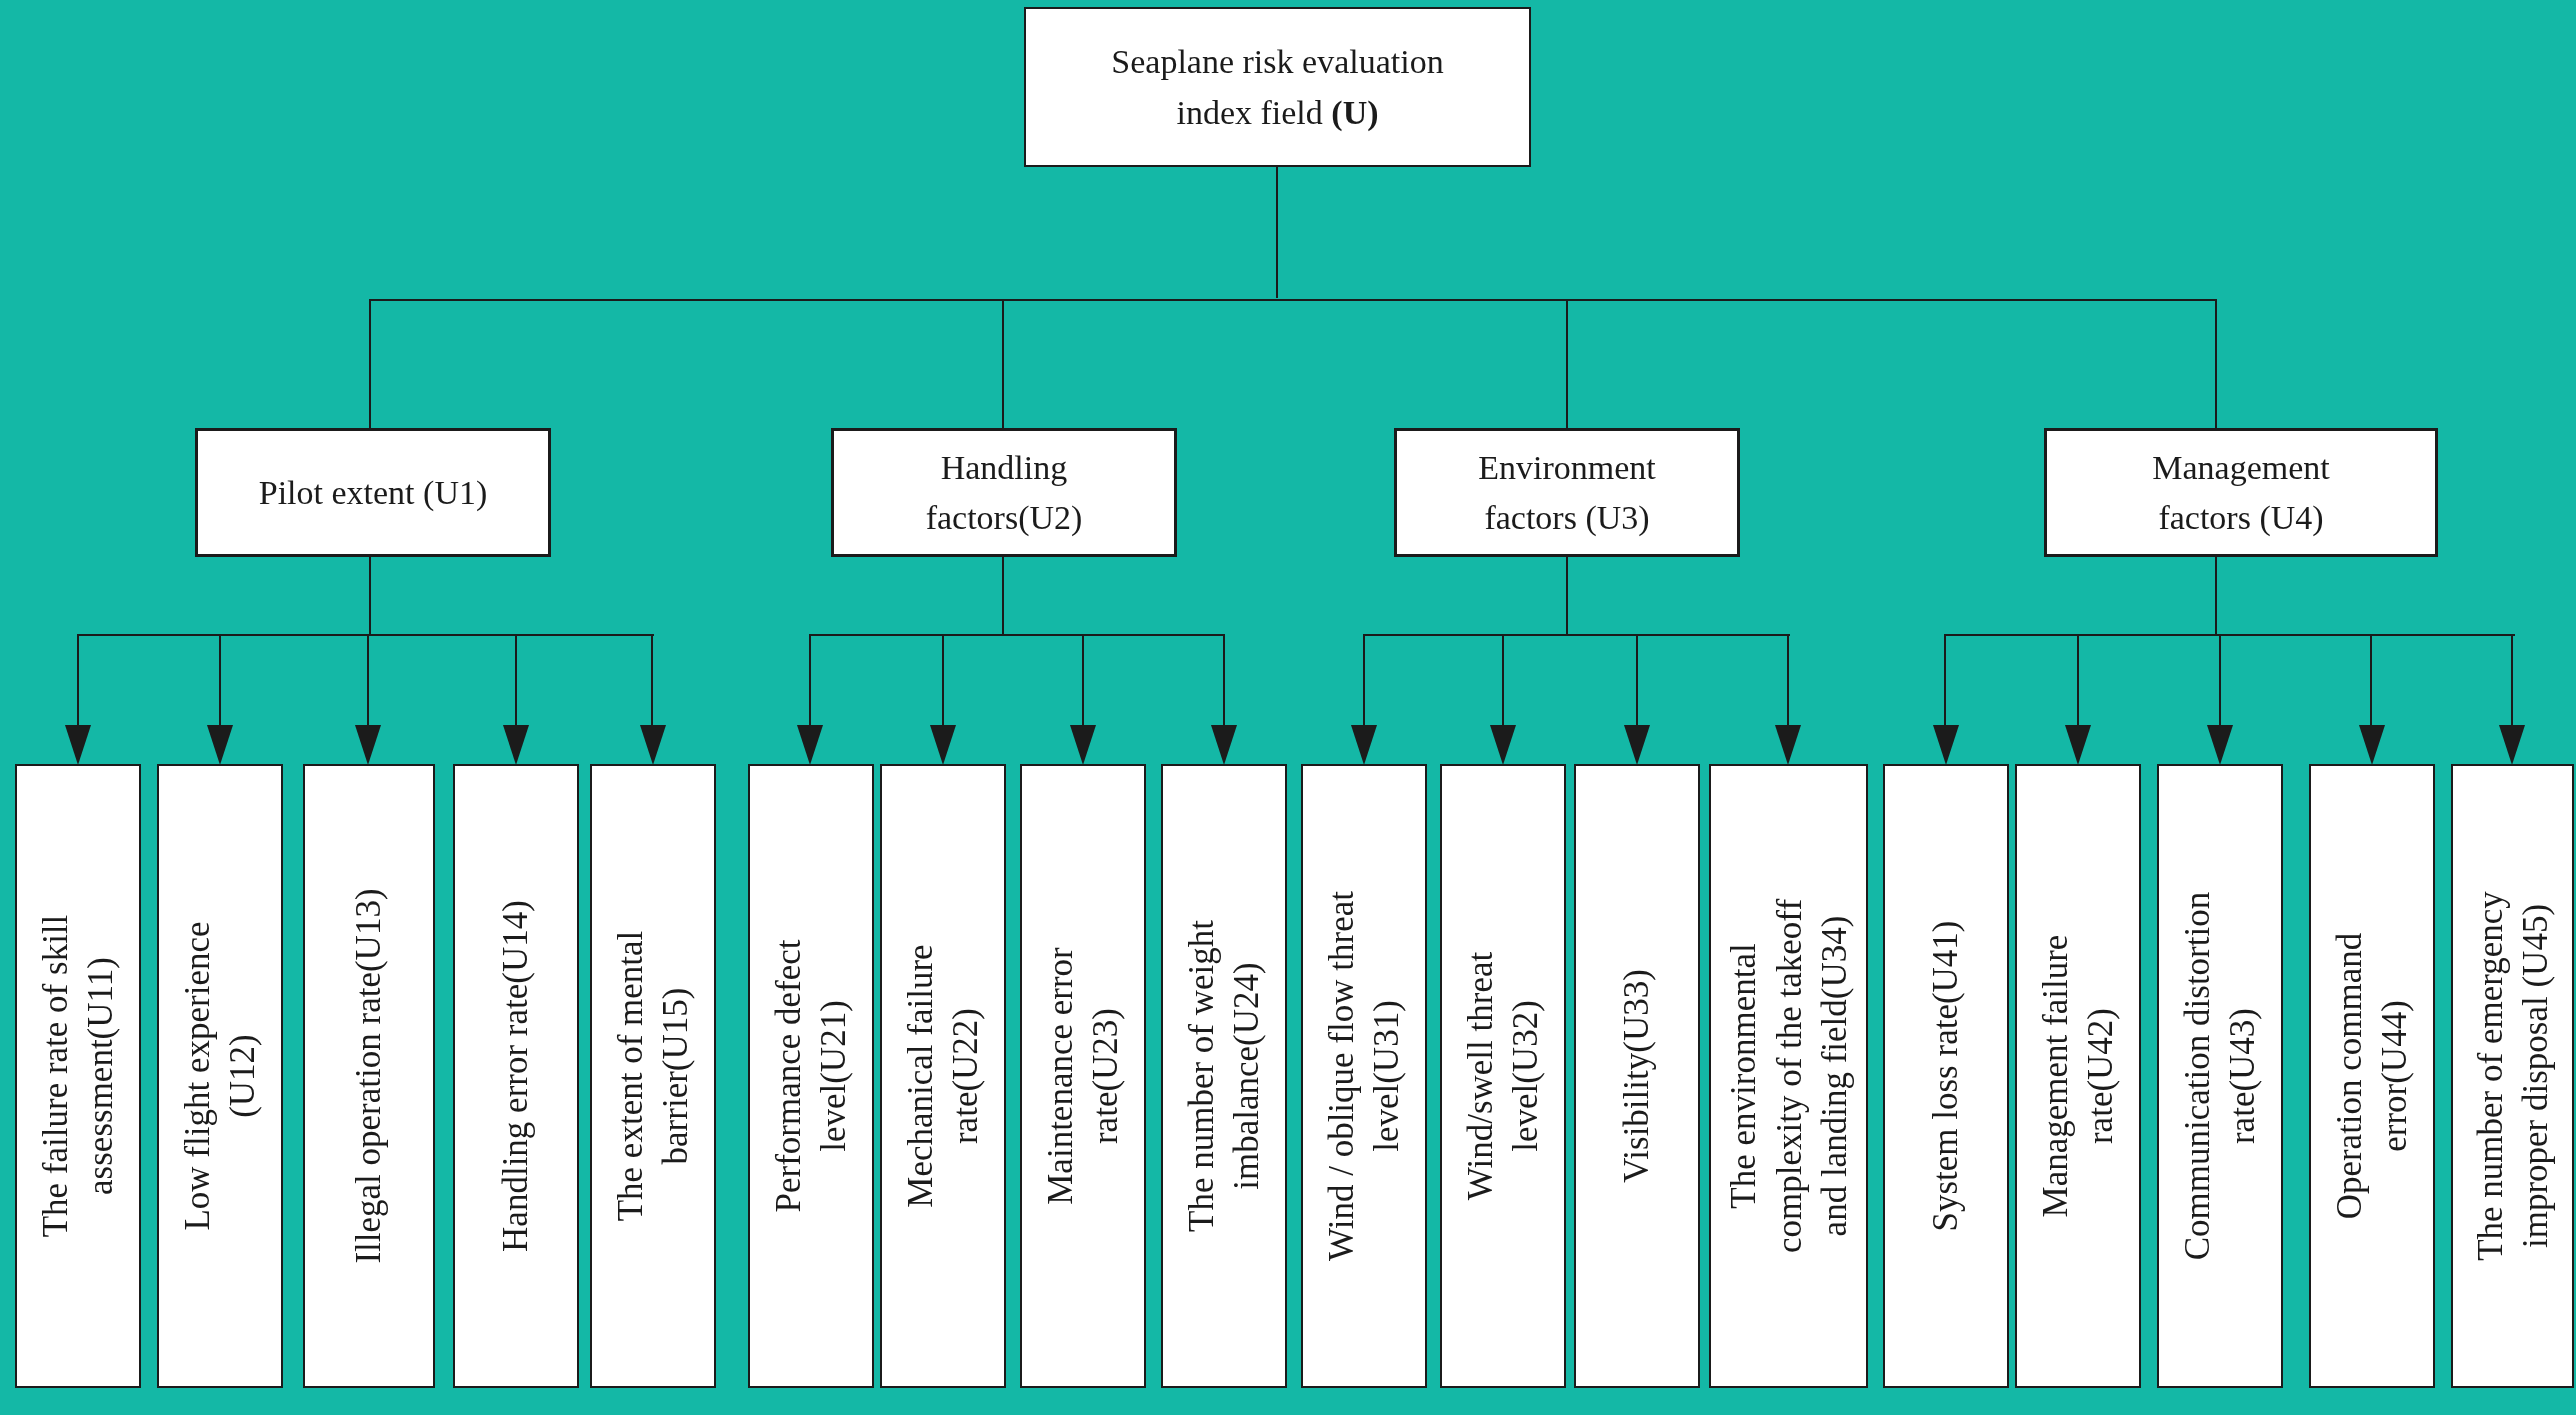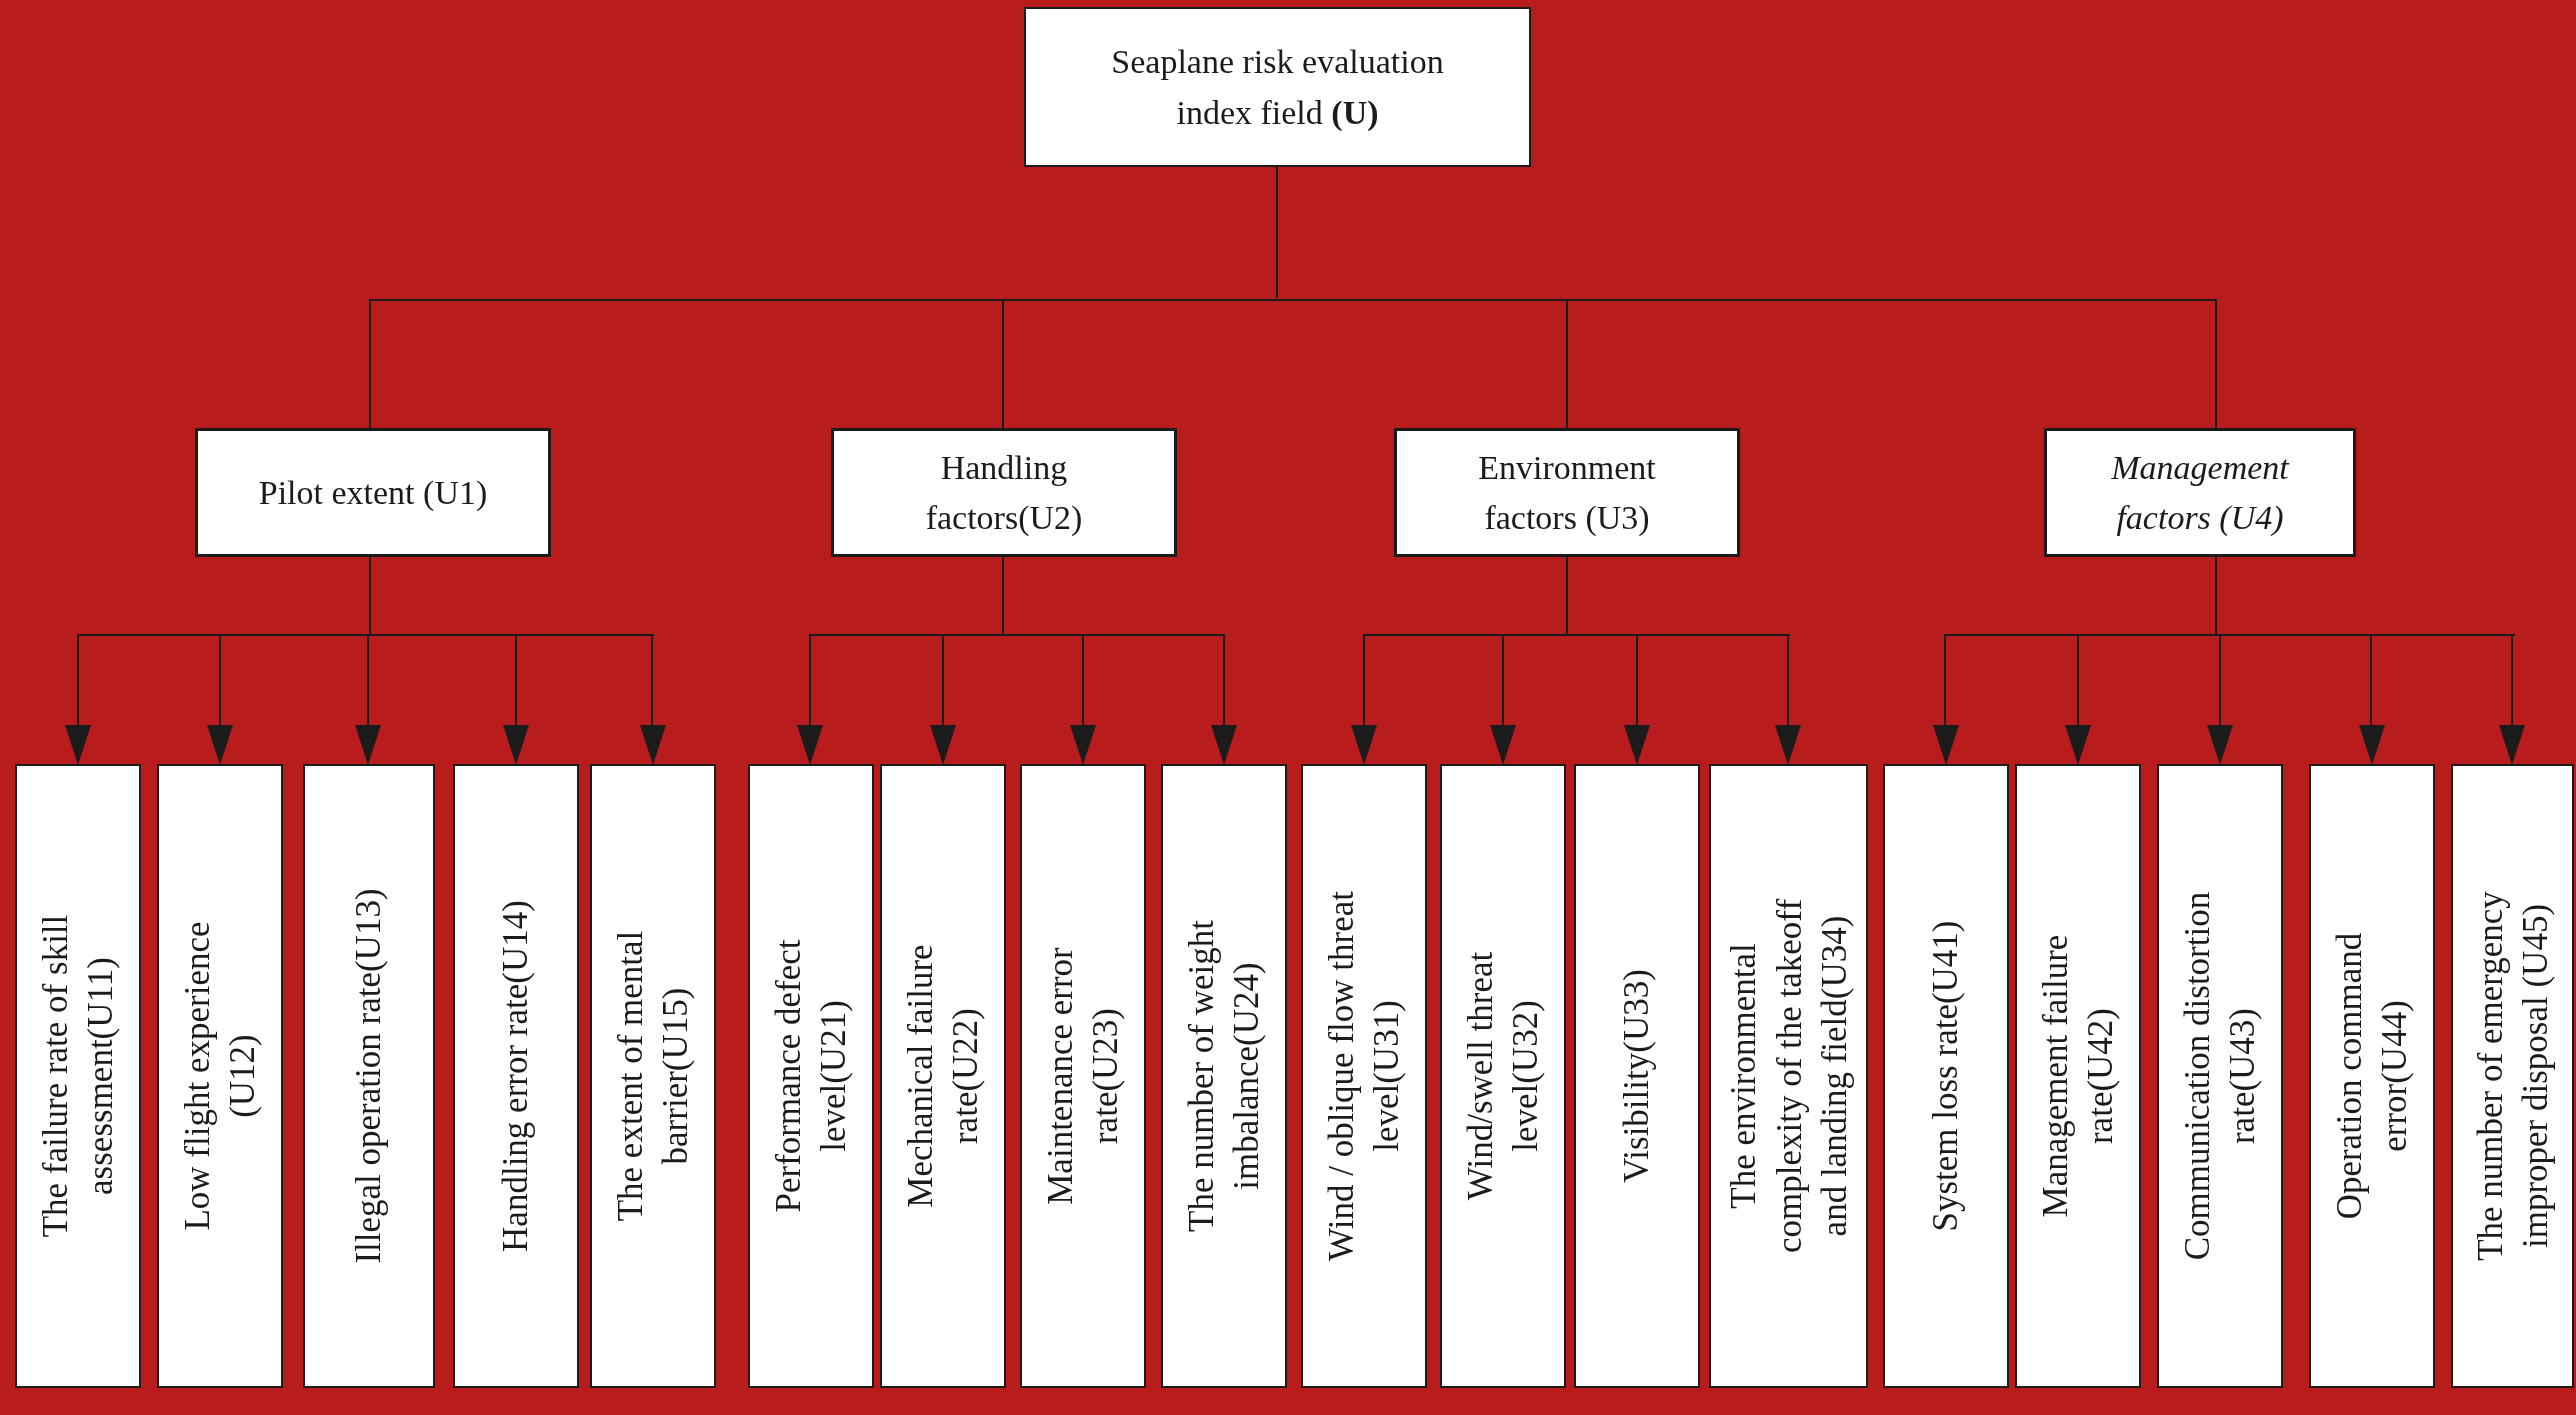--- a/index.html
+++ b/index.html
@@ -1,20 +1,20 @@
 <!DOCTYPE html>
 <html style="font-size:11.7px"><head>
 <meta charset="utf-8">
 <title>Figure</title>
 <style>
   html,body{margin:0;padding:0;background:#ffffff;}
   #canvas{
     position:relative;
     width:2576px;height:1416px;
-    background:#b91c1c;
+    background:#14b8a6;
     font-family:"Liberation Serif","DejaVu Serif",serif;
     color:#1b1b1b;
   }
   .box{
     position:absolute;
     box-sizing:border-box;
     border:2.9px solid #1b1b1b;
     background:#ffffff;
     display:flex;align-items:center;justify-content:center;
     text-align:center;
@@ -66,21 +66,21 @@
     <div>Pilot extent (U1)</div>
   </div>
   <div class="box branch-box" style="left:831px;top:428px;width:346px;height:129px;">
     <div>Handling
 factors(U2)</div>
   </div>
   <div class="box branch-box" style="left:1394px;top:428px;width:346px;height:129px;">
     <div>Environment
 factors (U3)</div>
   </div>
-  <div class="box branch-box" style="left:2044px;top:428px;width:312px;height:129px;font-style:italic;">
+  <div class="box branch-box" style="left:2044px;top:428px;width:394px;height:129px;">
     <div>Management
 factors (U4)</div>
   </div>
 
   <div class="vline" style="left:369px;top:557px;height:78px;"></div>
   <div class="vline" style="left:1002px;top:557px;height:78px;"></div>
   <div class="vline" style="left:1566px;top:557px;height:78px;"></div>
   <div class="vline" style="left:2215px;top:557px;height:78px;"></div>
 
   <div class="hline" style="left:77px;top:634px;width:577px;"></div>

